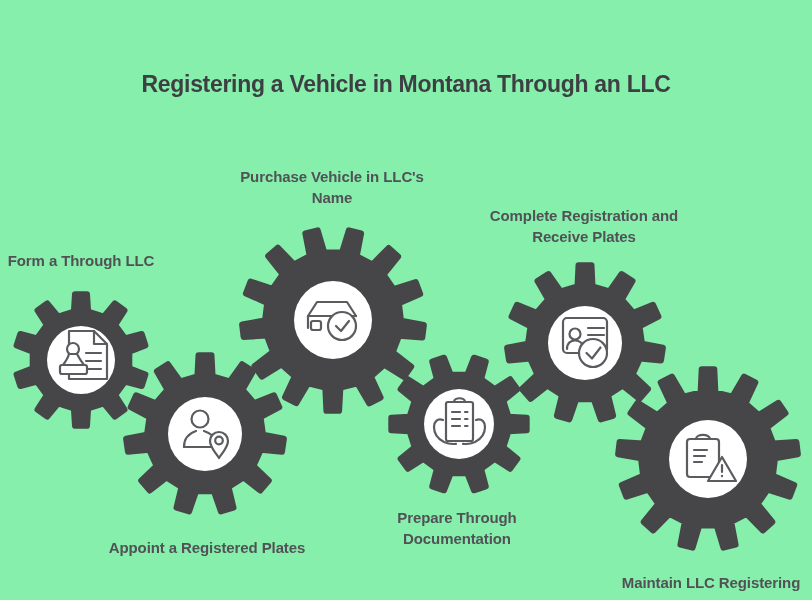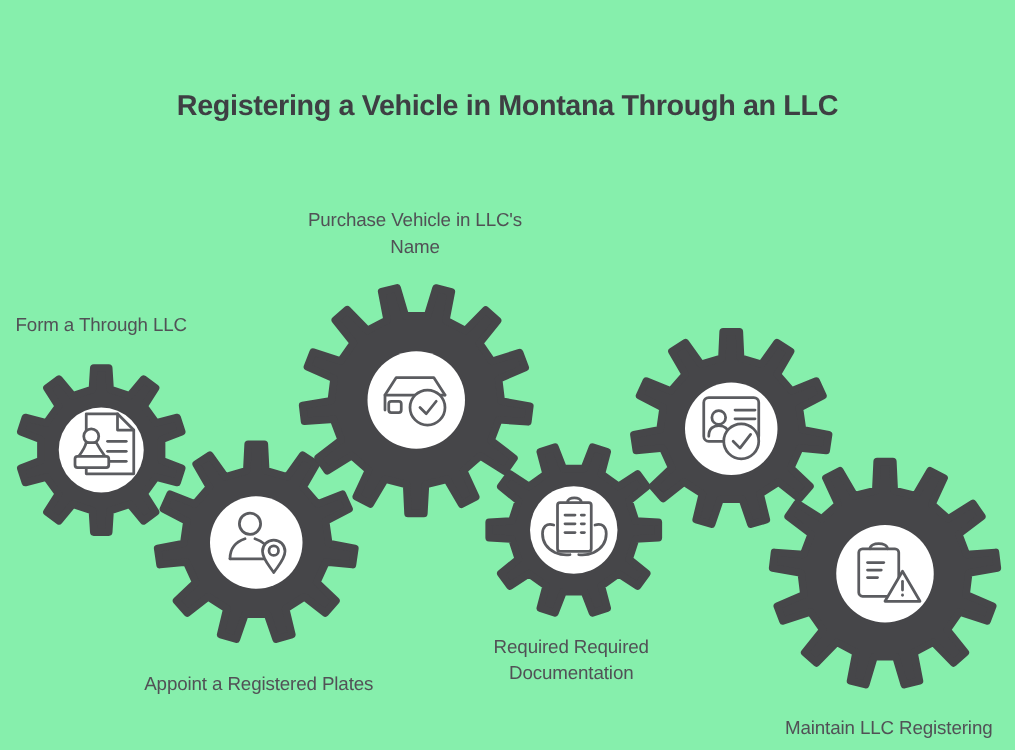--- a/index.html
+++ b/index.html
@@ -7,21 +7,21 @@
     position:relative;width:812px;height:600px;background:#86efac;overflow:hidden;
     font-family:"Liberation Sans",sans-serif;
   }
   .title{
     position:absolute;top:71px;left:0;right:0;text-align:center;
     font-size:23px;font-weight:700;letter-spacing:-0.3px;color:#3e3f43;
   }
   .step-label{
     position:absolute;transform:translateX(-50%);
     white-space:pre;text-align:center;
-    font-size:15px;line-height:21px;font-weight:400;letter-spacing:-0.1px;color:#515156;
+    font-size:15px;line-height:21px;font-weight:700;letter-spacing:-0.1px;color:#515156;
   }
   svg.gears{position:absolute;left:0;top:0;}
   .cog{fill:#464649;stroke:#464649;stroke-width:6;stroke-linejoin:round;}
   .hub{fill:#ffffff;}
   .icon{stroke:#5b5c60;stroke-width:2.2;fill:none;stroke-linecap:round;stroke-linejoin:round;}
   .icon .wfill{fill:#ffffff;}
 </style>
 </head>
 <body>
 
@@ -114,16 +114,18 @@
         <line x1="14" y1="6" x2="14" y2="13"></line>
         <line x1="14" y1="16.8" x2="14" y2="17.2"></line>
       </g>
     </g>
   </svg>
 
   <div class="step-label" style="left:81px;top:250px">Form a Through LLC</div>
   <div class="step-label" style="left:207px;top:537px">Appoint a Registered Plates</div>
   <div class="step-label" style="left:332px;top:166px">Purchase Vehicle in LLC's
 Name</div>
-  <div class="step-label" style="left:457px;top:507px">Required Required
+  <div class="step-label" style="left:457px;top:507px">Prepare Through
 Documentation</div>
+  <div class="step-label" style="left:584px;top:205px">Complete Registration and
+Receive Plates</div>
   <div class="step-label" style="left:711px;top:572px">Maintain LLC Registering</div>
 </div>
 
 </body></html>

